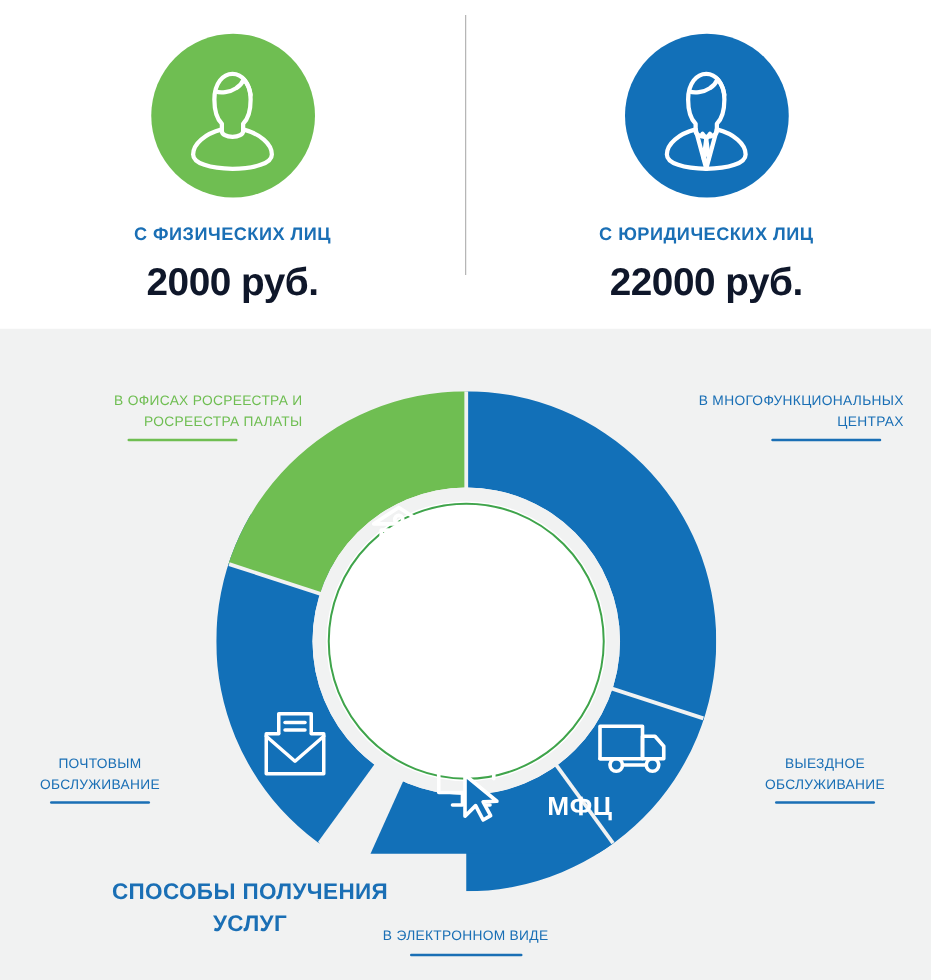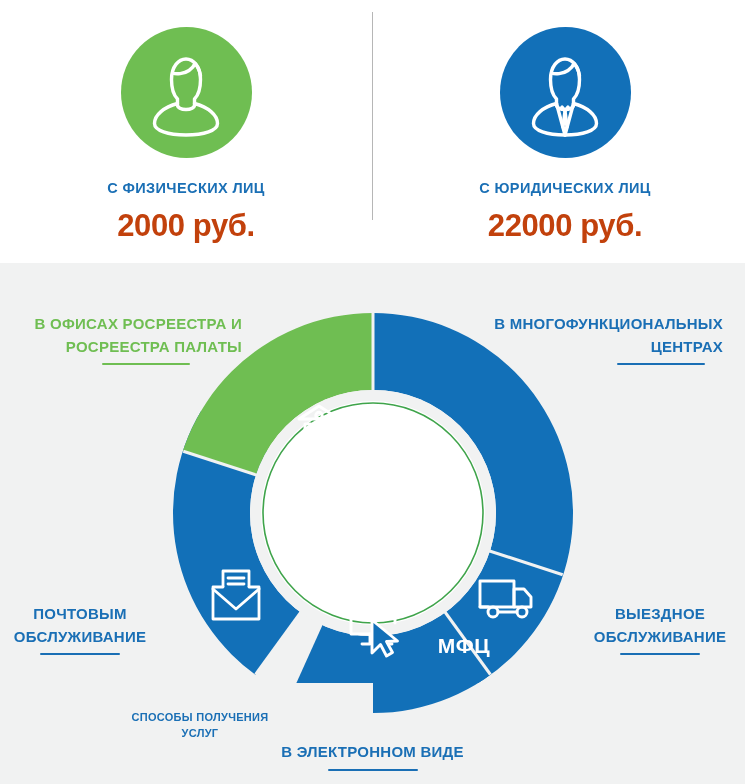--- a/index.html
+++ b/index.html
@@ -57,21 +57,21 @@
     letter-spacing: 0.4px;
     color: #1A6FB5;
     white-space: nowrap;
   }
 
   .stat-value {
     margin-top: 12px;
     font-size: 31px;
     font-weight: 700;
     letter-spacing: -0.4px;
-    color: #c2410c;
+    color: #0f172a;
     white-space: nowrap;
   }
 
   #vertical-divider {
     position: absolute;
     left: 372px;
     top: 12px;
     width: 1px;
     height: 208px;
     background: #b6b6b6;
@@ -95,32 +95,32 @@
   }
   #donut-svg { display: block; }
 
   .donut-center-text {
     position: absolute;
     left: 200px;
     top: 463px;
     width: 345px;
     transform: translate(-50%, -50%);
     text-align: center;
-    font-size: 11px;
+    font-size: 18px;
     font-weight: 700;
     line-height: 1.45;
     letter-spacing: 0.3px;
     color: #1A6FB5;
   }
 
   
   .callout {
     position: absolute;
-    font-size: 15px;
-    font-weight: 700;
+    font-size: 11px;
+    font-weight: 400;
     letter-spacing: 0.25px;
     line-height: 1.5;
     color: #1A6FB5;
   }
   .callout .rule {
     height: 2px;
     background: #1A6FB5;
     margin-top: 5px;
     border-radius: 1px;
   }

